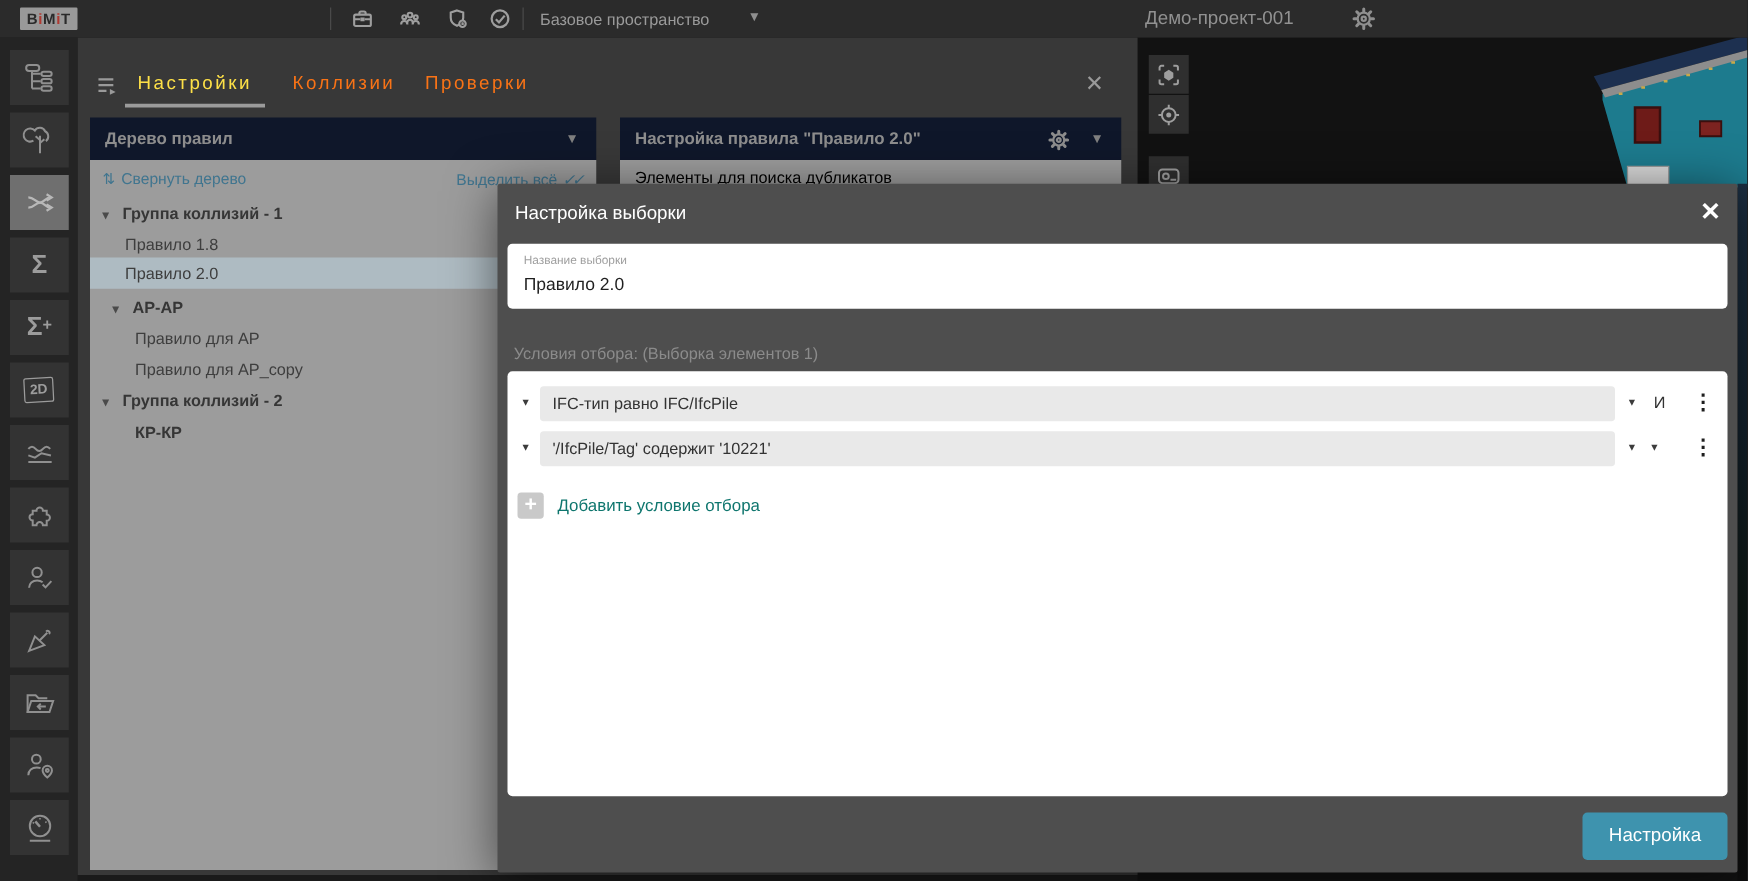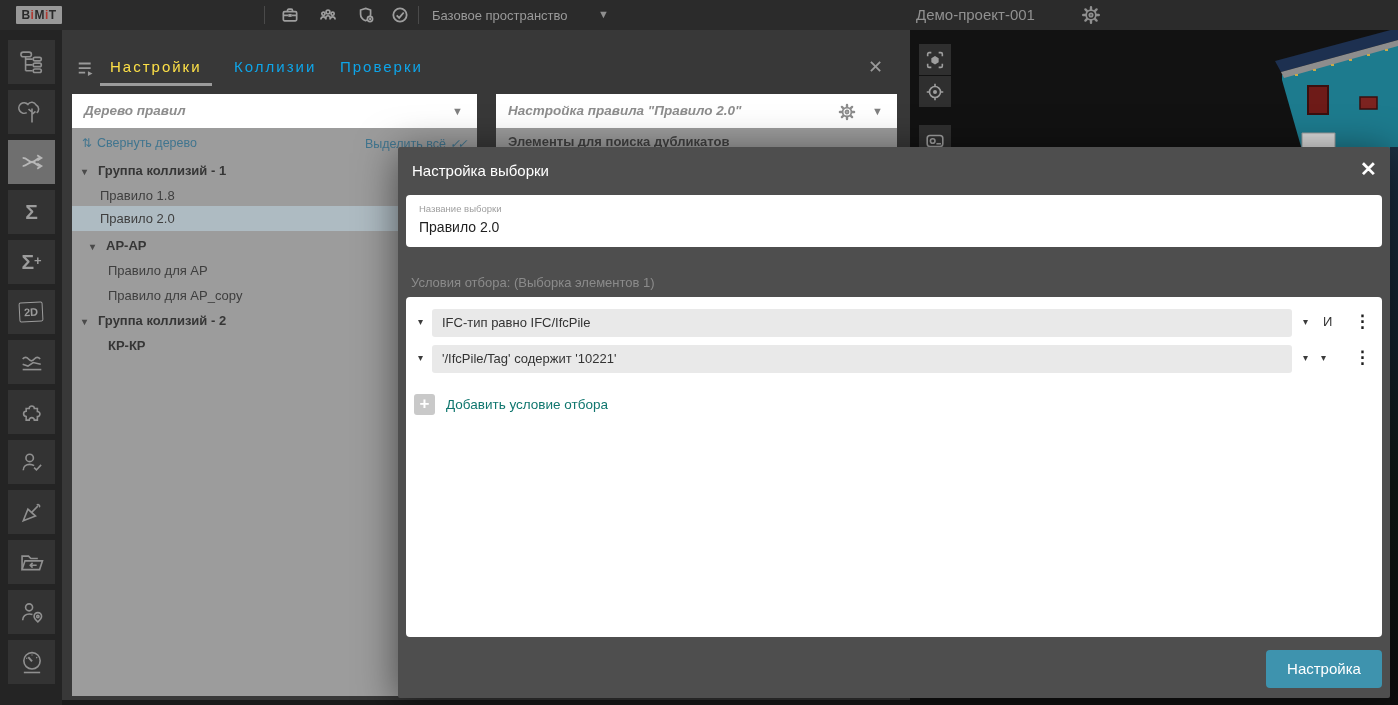--- a/index.html
+++ b/index.html
@@ -30,42 +30,42 @@
   .g2d { color:#9c9c9c; font-size:11px; font-weight:bold; border:1.7px solid #9c9c9c; border-radius:2px; padding:3px 4px; transform:rotate(-3deg);}
 
   
   #viewport { position:absolute; left:910px; top:30px; width:488px; height:675px; background:#121212; z-index:1; }
   .vp-btn { position:absolute; left:9px; width:32px; height:31px; background:#2f2f2f; display:flex; align-items:center; justify-content:center; }
   .vp-btn svg { width:22px; height:22px; }
 
   
   #panel { position:absolute; left:62px; top:30px; width:848px; height:670px; background:#383838; z-index:2; }
   #collapse-ic { position:absolute; left:14px; top:28px; width:22px; height:22px; }
-  .tab { position:absolute; top:28px; font-size:15px; letter-spacing:2px; color:#0ea5e9; cursor:pointer; }
+  .tab { position:absolute; top:28px; font-size:15px; letter-spacing:2px; color:#f97316; cursor:pointer; }
   .tab.active { color:#fde047; }
   #tab-underline { position:absolute; left:38px; top:53px; width:112px; height:3px; background:#9b9b9b; }
   #panel-close { position:absolute; left:806px; top:26px; font-size:18px; color:#9a9a9a; }
-  .sec-head { position:absolute; top:64px; height:34px; background:#ffffff; color:#8d8d8d;
-    font-size:13.5px; font-weight:bold; line-height:34px; padding-left:12px;font-style:italic; }
+  .sec-head { position:absolute; top:64px; height:34px; background:#0f172a; color:#8d8d8d;
+    font-size:13.5px; font-weight:bold; line-height:34px; padding-left:12px; }
   .sec-caret { position:absolute; top:0; color:#7f7f7f; font-size:11px; }
   #head-gear { position:absolute; right:40px; top:7px; width:20px; height:20px; }
   .content { position:absolute; top:98px; bottom:4px; background:#9c9c9c; }
 
   
   .tree-actions { position:absolute; left:0; top:8px; width:100%; height:18px; font-size:12.5px; color:#40758f; }
   #collapse-tree { position:absolute; left:10px; top:0; }
   #collapse-tree .ar { font-size:12px; margin-right:5px; }
   #select-all { position:absolute; left:293px; top:0; }
   .dcheck { font-style:italic; letter-spacing:-3px; margin-left:4px; }
   .trow { position:absolute; left:0; width:100%; height:25px; font-size:13px; color:#3e3e3e; line-height:25px; }
   .trow.bold { font-weight:bold; color:#363636; }
   .trow.sel { background:#aebbc2; }
   .trow .cr { display:inline-block; width:16px; color:#4a4a4a; font-size:10px; }
   .ind0 { padding-left:10px; } .ind1 { padding-left:28px; } .ind1c { padding-left:18px; } .ind2 { padding-left:36px; }
-  #dup-label { position:absolute; left:12px; top:6px; font-size:13px; font-weight:bold; color:#404040;text-align:right; }
+  #dup-label { position:absolute; left:12px; top:6px; font-size:13px; font-weight:normal; color:#000000;text-align:right; }
 
   
   #modal { position:absolute; left:398px; top:147px; width:992px; height:551px; background:#4e4e4e;
     z-index:10; box-shadow:0 6px 40px rgba(0,0,0,.55); border-radius:2px; }
   #modal-title { position:absolute; left:14px; top:15px; color:#fff; font-size:15px; }
   #modal-close { position:absolute; left:962px; top:10px; color:#fff; font-size:20px; font-weight:bold; cursor:pointer; }
   .card { position:absolute; left:8px; width:976px; background:#fff; border-radius:4px; }
   #name-card { top:48px; height:52px; }
   #name-label { position:absolute; left:13px; top:8px; font-size:9.5px; color:#9e9e9e; }
   #name-value { position:absolute; left:13px; top:24px; font-size:14px; color:#1f1f1f; }

